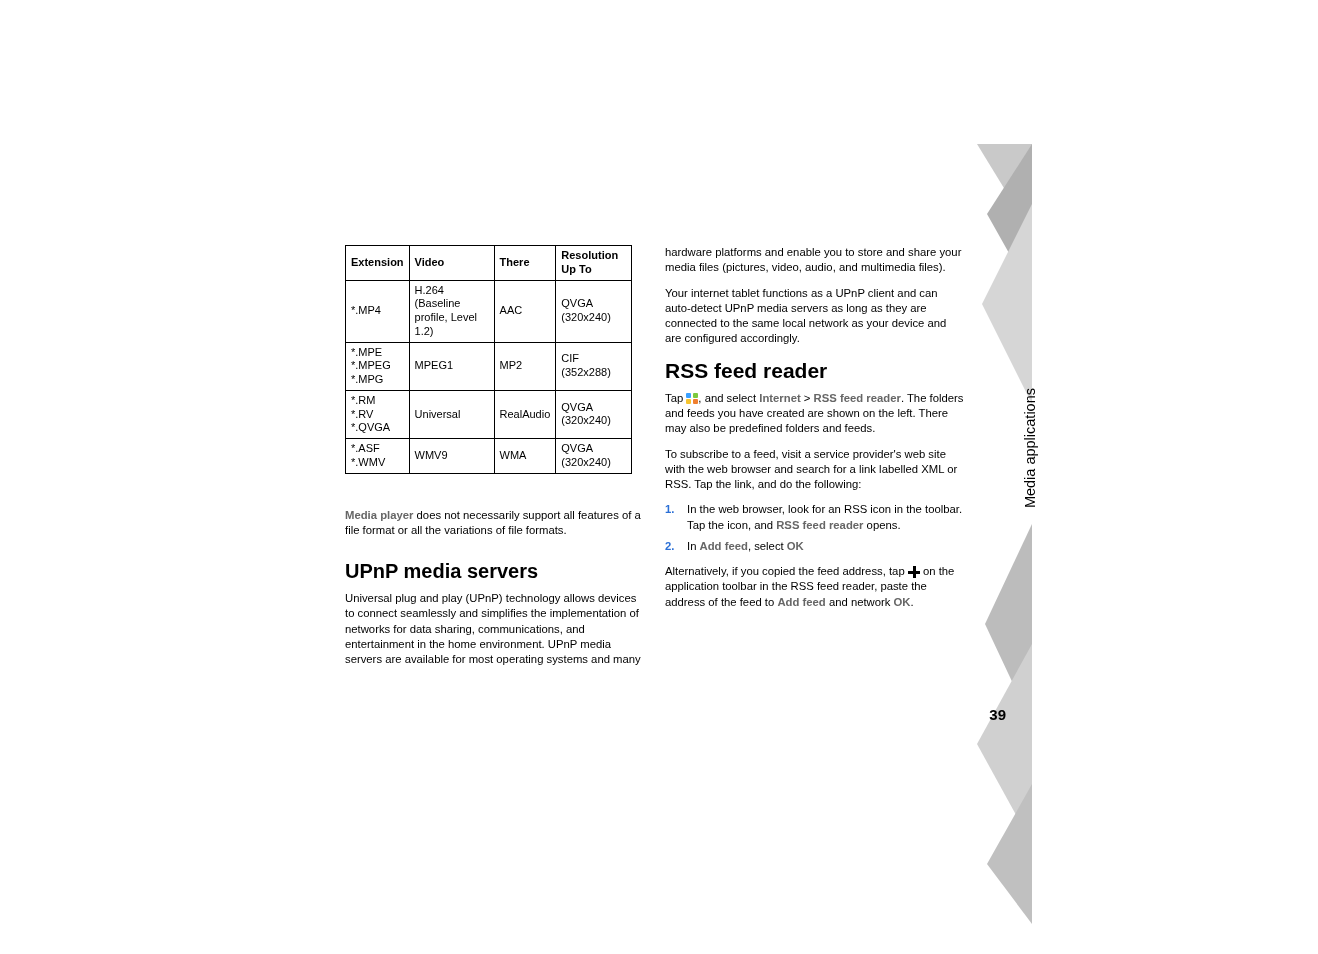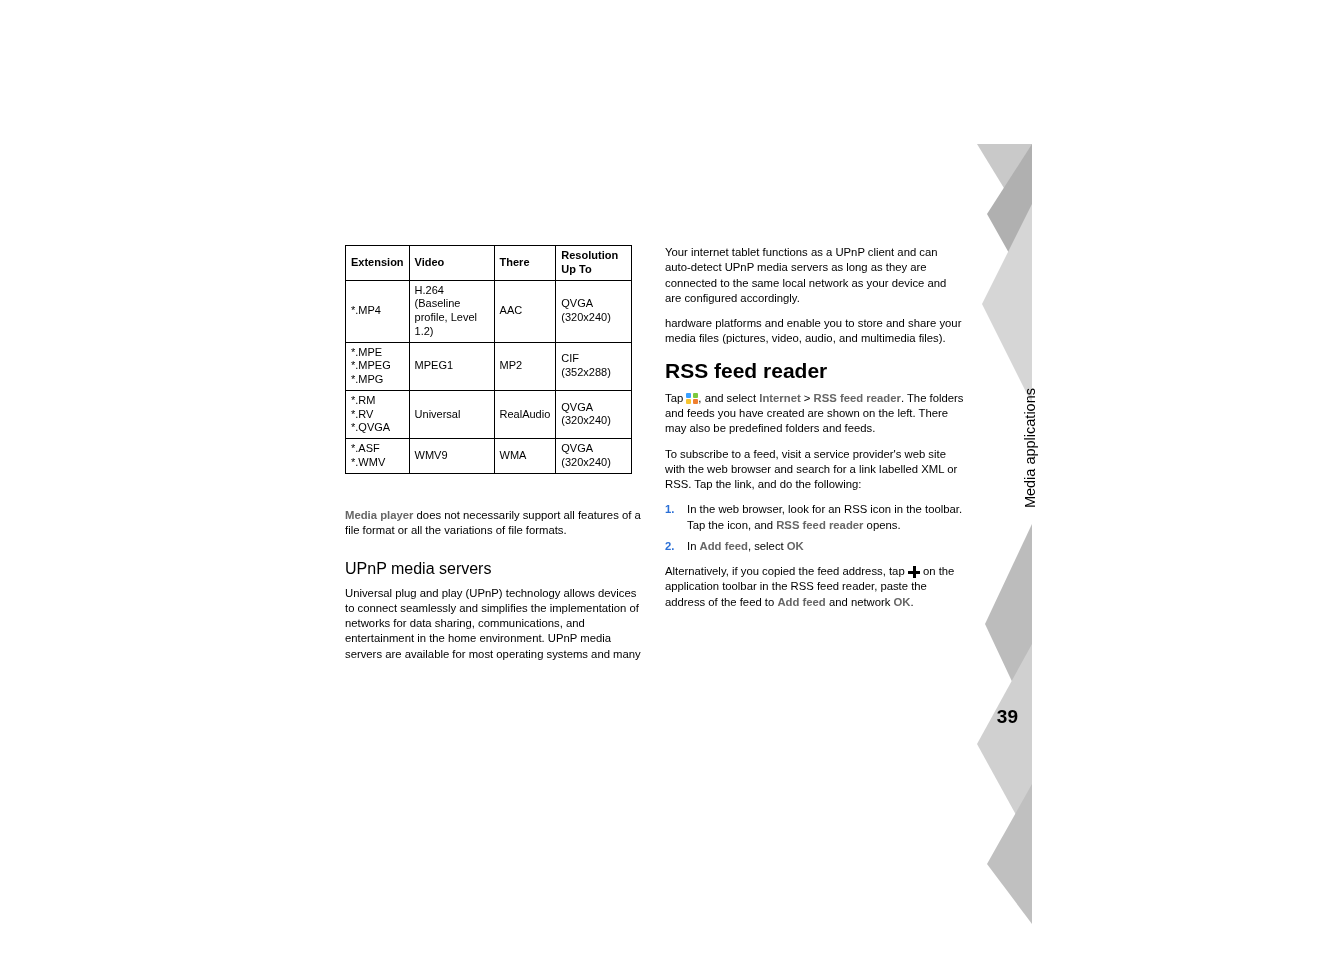--- a/index.html
+++ b/index.html
@@ -35,22 +35,22 @@
     border: 1px solid #000;
     padding: 3px 5px;
     font-size: 11px;
     text-align: left;
     vertical-align: middle;
     line-height: 1.25;
   }
   table.fmt th { font-weight: bold; }
   .col p { margin-bottom: 10px; }
   h2 {
-    font-size: 16px;
-    font-weight: normal;
+    font-size: 20px;
+    font-weight: bold;
     margin: 20px 0 6px 0;
   }
   h1 {
     font-size: 21px;
     font-weight: bold;
     margin: 10px 0 6px 0;
   }
   .semibold { font-weight: bold; color:#666; }
   .num-blue { color: #2a6fd6; font-weight: bold; }
   ol.steps { list-style: none; padding-left: 0; margin-bottom: 10px;}
@@ -87,23 +87,23 @@
   .sidetab-text {
     font-size: 14.5px;
     transform: rotate(-90deg);
     transform-origin: right top;
     position:absolute;
     right: 0; top: 150px;
     white-space: nowrap;
   }
   .pagenum {
     position:absolute;
-    right: 300px;
+    right: 312px;
     top: 706px;
-    font-size: 19px;
+    font-size: 15px;
     font-weight: bold;
   }
 
   
   .deco {
     position:absolute;
     right:286px;
     top:144px;
     width:55px;
     height:780px;
@@ -177,22 +177,22 @@
 
     <p>
       <span class="semibold">Media player</span><span> does not necessarily support all features of a file format or all the variations of file formats.</span>
     </p>
 
     <h2>UPnP media servers</h2>
     <p>Universal plug and play (UPnP) technology allows devices to connect seamlessly and simplifies the implementation of networks for data sharing, communications, and entertainment in the home environment. UPnP media servers are available for most operating systems and many</p>
   </div>
 
   <div class="col col-right">
+    <p>hardware platforms and enable you to store and share your media files (pictures, video, audio, and multimedia files).</p>
     <p>Your internet tablet functions as a UPnP client and can auto-detect UPnP media servers as long as they are connected to the same local network as your device and are configured accordingly.</p>
-    <p>hardware platforms and enable you to store and share your media files (pictures, video, audio, and multimedia files).</p>
 
     <h1>RSS feed reader</h1>
 
     <p>
       <span>Tap </span><span class="apps-icon"></span><span>, and select </span><span class="semibold">Internet</span><span> &gt; </span><span class="semibold">RSS feed reader</span><span>. The folders and feeds you have created are shown on the left. There may also be predefined folders and feeds.</span>
     </p>
 
     <p>To subscribe to a feed, visit a service provider's web site with the web browser and search for a link labelled XML or RSS. Tap the link, and do the following:</p>
 
     <ol class="steps">

